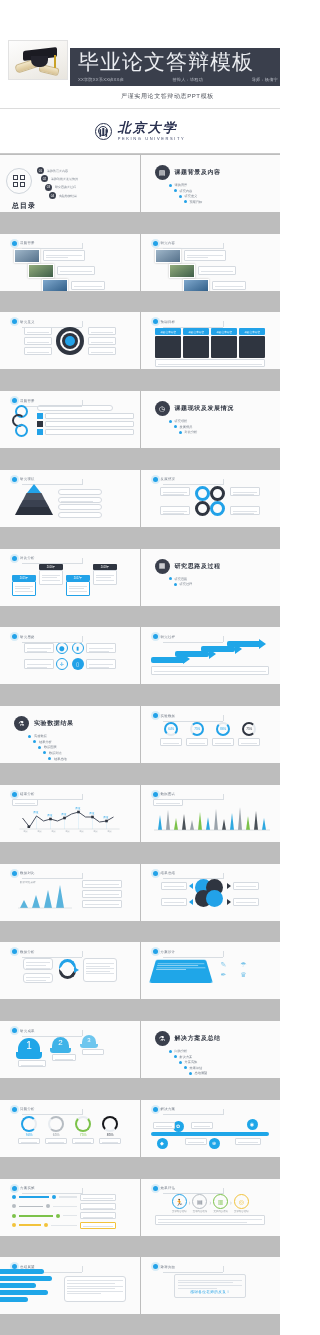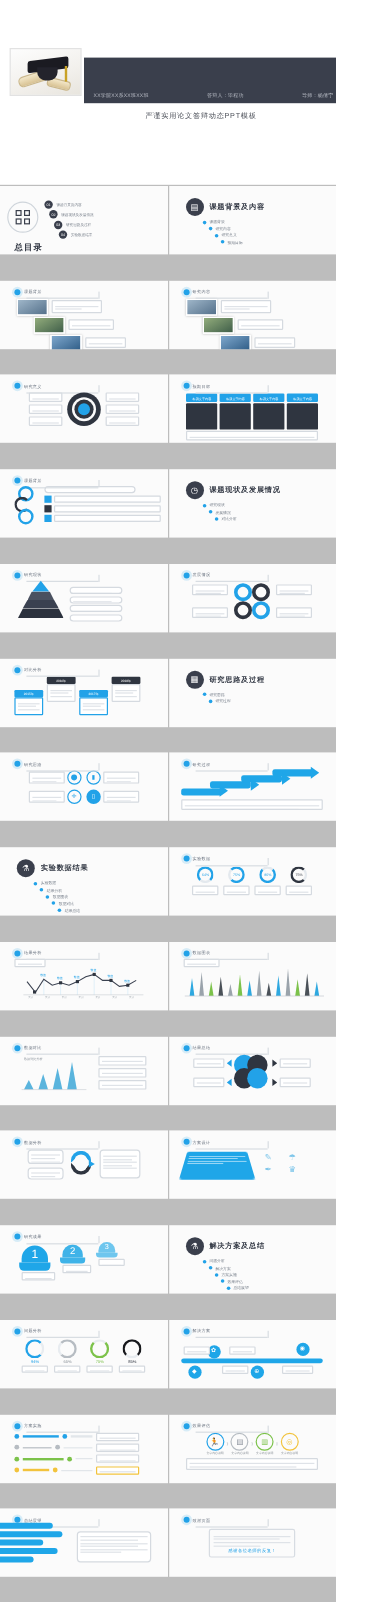--- a/index.html
+++ b/index.html
@@ -182,30 +182,38 @@
     <div class="cover-band"></div>
 
     <div class="cover-photo">
       <div class="scroll"></div>
       <div class="scroll2"></div>
       <div class="cap-board"></div>
       <div class="cap-base"></div>
       <div class="cap-tassel"></div>
     </div>
 
+    <div class="cover-title">毕业论文答辩模板</div>
 
     <div class="cover-meta">
       <span>XX学院XX系XX班XX班</span>
       <span>答辩人：毕程功</span>
       <span>导师：杨倩宁</span>
     </div>
 
     <div class="cover-sub">严谨实用论文答辩动态PPT模板</div>
   </div>
 
+  <div class="uni-slide">
+    <div class="uni-seal"></div>
+    <div class="uni-names">
+      <div class="uni-cn">北京大学</div>
+      <div class="uni-en">PEKING UNIVERSITY</div>
+    </div>
+  </div>
 
   <div class="grid">
 
     <div class="slide">
       <div style="display:flex;align-items:center;gap:5px;margin-top:4px;">
         <div class="toc-left">
           <div class="qr">
               <i></i>
               <i></i>
               <i></i>

